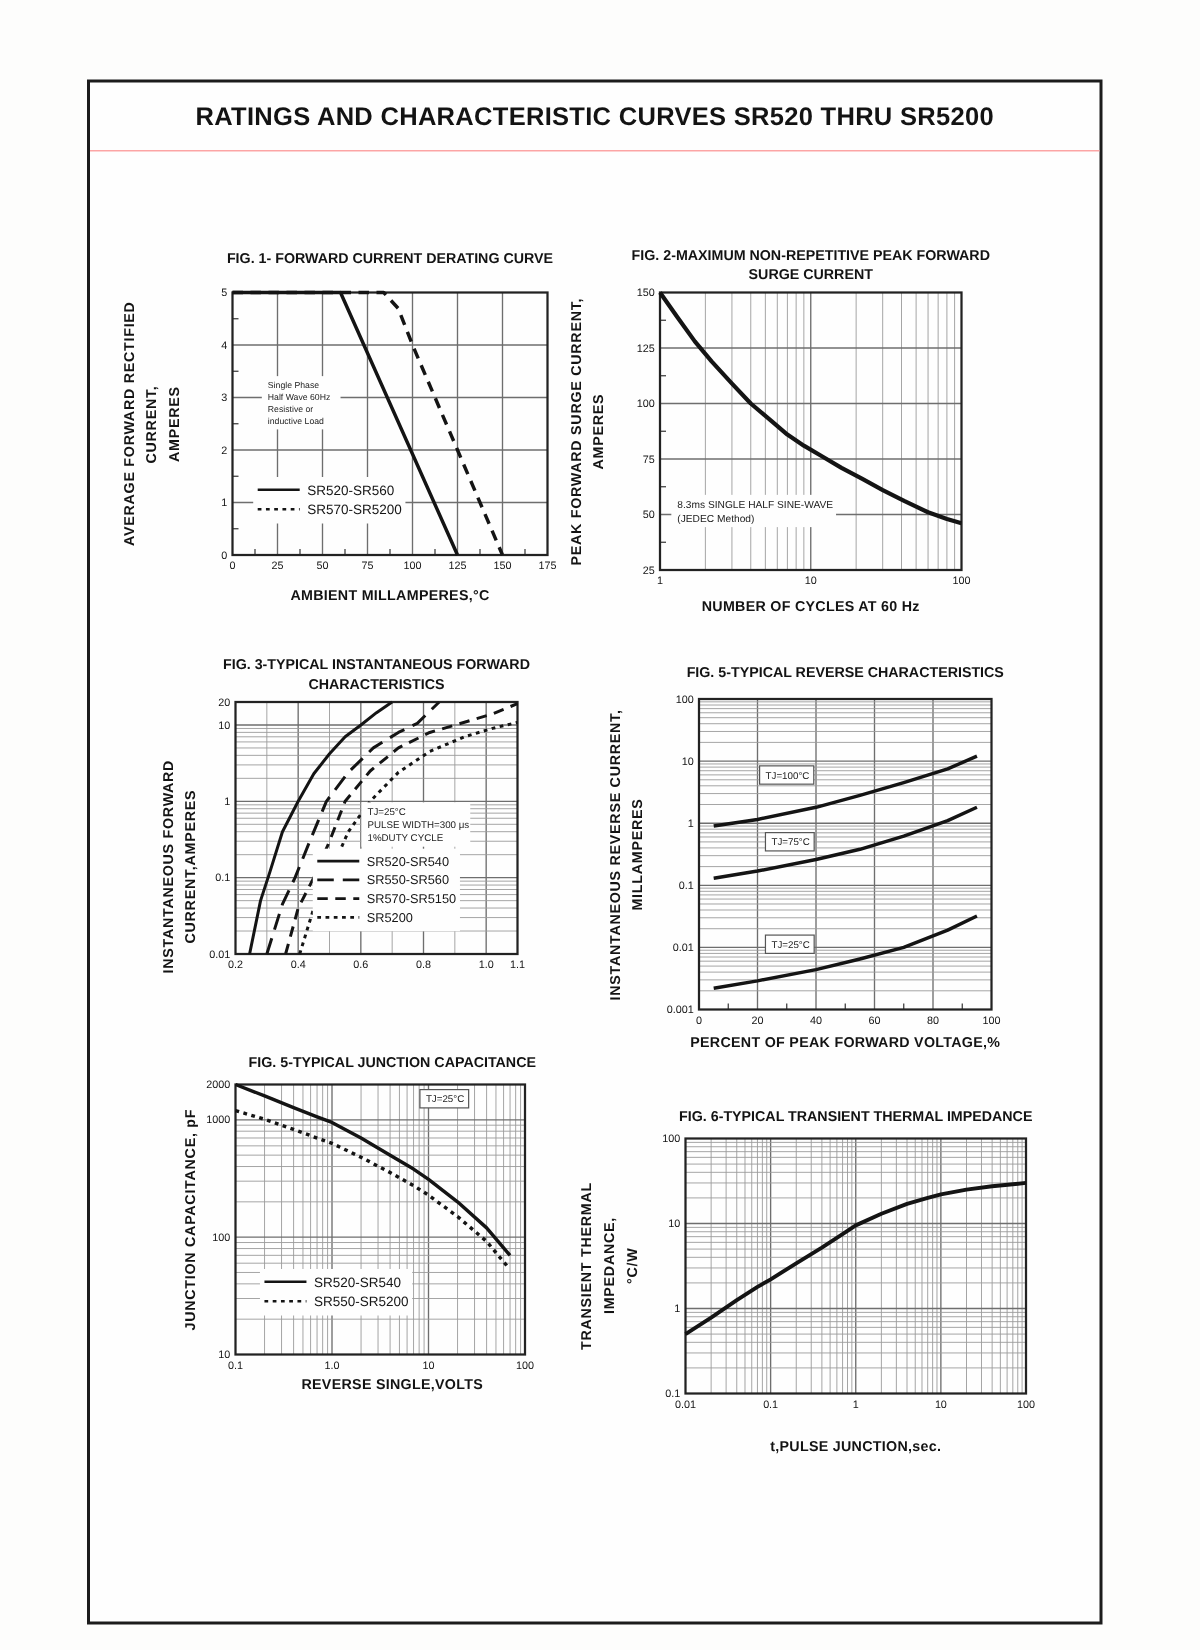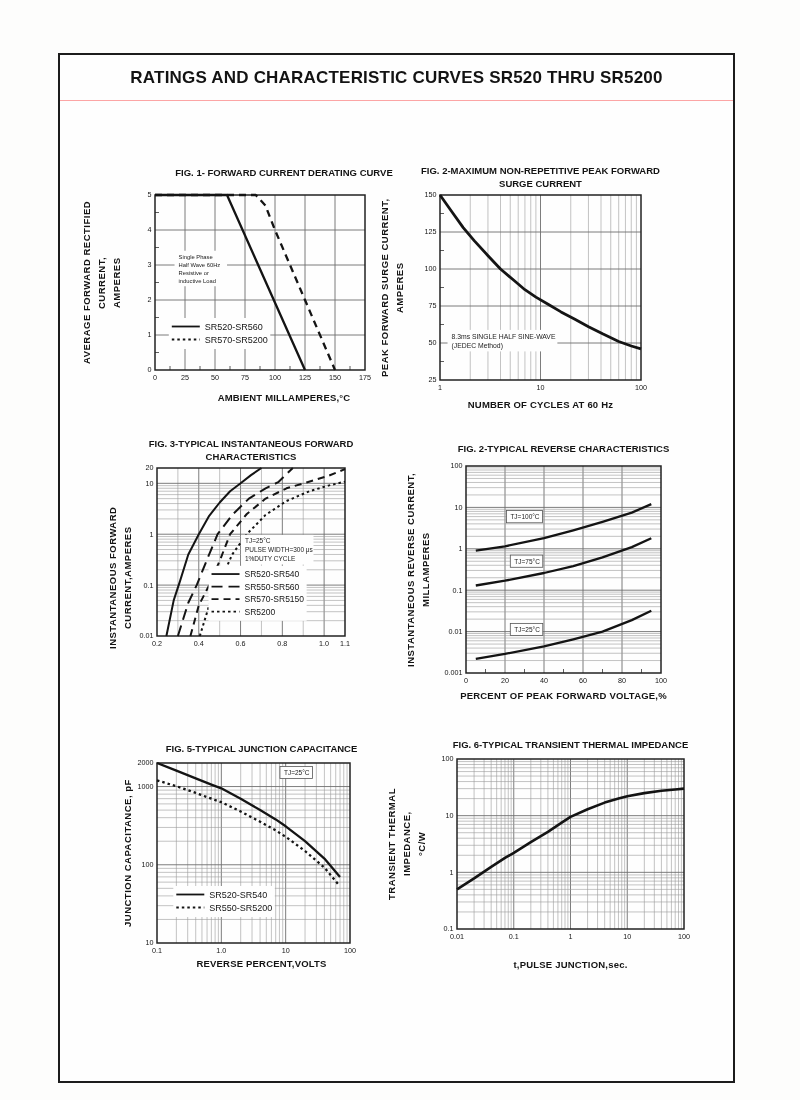--- a/index.html
+++ b/index.html
@@ -32,21 +32,21 @@
   .leg-line{stroke:#141414;stroke-width:1.8}
 </style>
 </head>
 <body>
 
 <div class="page">
   <div class="title-bar">
     <span>RATINGS AND CHARACTERISTIC CURVES SR520 THRU SR5200</span>
   </div>
   <div id="figures">
-      <div class="fig" style="left: 95px; top: 140px; width: 210px; height: 175px; padding-left: 48px;">
+      <div class="fig" style="left: 95px; top: 140px; width: 210px; height: 175px;">
         <div class="fig-title" style="bottom: calc(100% + 16px);">FIG. 1- FORWARD CURRENT DERATING CURVE</div>
         <div class="fig-ylabel" style="right: calc(100% + 30px);">AVERAGE FORWARD RECTIFIED CURRENT,
 AMPERES</div>
         <div class="fig-xlabel" style="top: calc(100% + 22px);">AMBIENT MILLAMPERES,°C</div>
         <svg width="257" height="204" class="plot" style="left: -34px; top: -8px;">
           <g>
             <line x1="64" x2="64" y1="8" y2="183" class="major"></line>
             <line x1="94" x2="94" y1="8" y2="183" class="major"></line>
             <line x1="124" x2="124" y1="8" y2="183" class="major"></line>
             <line x1="154" x2="154" y1="8" y2="183" class="major"></line>
@@ -227,21 +227,21 @@
             <line x1="88.52" x2="116.52" y1="126.55" y2="126.55" class="leg-line" stroke-dasharray="11,6"></line>
             <text x="121.52" y="129.60999999999999" class="leg" style="font-size: 8.5px;">SR550-SR560</text>
             <line x1="88.52" x2="116.52" y1="139.05" y2="139.05" class="leg-line" stroke-dasharray="7,5"></line>
             <text x="121.52" y="142.11" class="leg" style="font-size: 8.5px;">SR570-SR5150</text>
             <line x1="88.52" x2="116.52" y1="151.55" y2="151.55" class="leg-line" stroke-dasharray="2.5,3"></line>
             <text x="121.52" y="154.61" class="leg" style="font-size: 8.5px;">SR5200</text>
           </g>
         </svg>
       </div>
       <div class="fig" style="left: 406px; top: 411px; width: 195px; height: 207px;">
-        <div class="fig-title" style="bottom: calc(100% + 11px);">FIG. 2-TYPICAL REVERSE CHARACTERISTICS</div>
+        <div class="fig-title" style="bottom: calc(100% + 11px);">FIG. 5-TYPICAL REVERSE CHARACTERISTICS</div>
         <div class="fig-ylabel" style="right: calc(100% + 33px);">INSTANTANEOUS REVERSE CURRENT,
 MILLAMPERES</div>
         <div class="fig-xlabel" style="top: calc(100% + 17px);">PERCENT OF PEAK FORWARD VOLTAGE,%</div>
         <svg width="242" height="236" class="plot" style="left: -34px; top: -8px;">
           <g>
             <line x1="73" x2="73" y1="8" y2="215" class="major"></line>
             <line x1="112" x2="112" y1="8" y2="215" class="major"></line>
             <line x1="151" x2="151" y1="8" y2="215" class="major"></line>
             <line x1="190" x2="190" y1="8" y2="215" class="major"></line>
             <line x1="34" x2="229" y1="202.5373581795112" y2="202.5373581795112" class="minor"></line>
@@ -317,24 +317,24 @@
           <g>
             <rect x="78.3" y="97.08" width="32.480000000000004" height="12.2" class="ann-box"></rect>
             <text x="82.3" y="105.58" class="ann" style="font-size: 6.5px;">TJ=75°C</text>
           </g>
           <g>
             <rect x="78.3" y="165.39000000000001" width="32.480000000000004" height="12.2" class="ann-box"></rect>
             <text x="82.3" y="173.89000000000001" class="ann" style="font-size: 6.5px;">TJ=25°C</text>
           </g>
         </svg>
       </div>
-      <div class="fig" style="left: 97px; top: 708px; width: 209px; height: 180px;">
+      <div class="fig" style="left: 97px; top: 668px; width: 209px; height: 180px;">
         <div class="fig-title" style="bottom: calc(100% + 8px);">FIG. 5-TYPICAL JUNCTION CAPACITANCE</div>
         <div class="fig-ylabel" style="right: calc(100% + 22px);">JUNCTION CAPACITANCE, pF</div>
-        <div class="fig-xlabel" style="top: calc(100% + 15px);">REVERSE PERCENT,VOLTS</div>
+        <div class="fig-xlabel" style="top: calc(100% + 15px);">REVERSE SINGLE,VOLTS</div>
         <svg width="240" height="209" class="plot" style="left: -34px; top: -8px;">
           <g>
             <line x1="53.3662630543828" x2="53.3662630543828" y1="8" y2="188" class="minor"></line>
             <line x1="64.69480072029829" x2="64.69480072029829" y1="8" y2="188" class="minor"></line>
             <line x1="72.73252610876557" x2="72.73252610876557" y1="8" y2="188" class="minor"></line>
             <line x1="78.96707027895053" x2="78.96707027895053" y1="8" y2="188" class="minor"></line>
             <line x1="84.06106377468107" x2="84.06106377468107" y1="8" y2="188" class="minor"></line>
             <line x1="88.36797390758386" x2="88.36797390758386" y1="8" y2="188" class="minor"></line>
             <line x1="92.09878916314837" x2="92.09878916314837" y1="8" y2="188" class="minor"></line>
             <line x1="95.38960144059658" x2="95.38960144059658" y1="8" y2="188" class="minor"></line>

